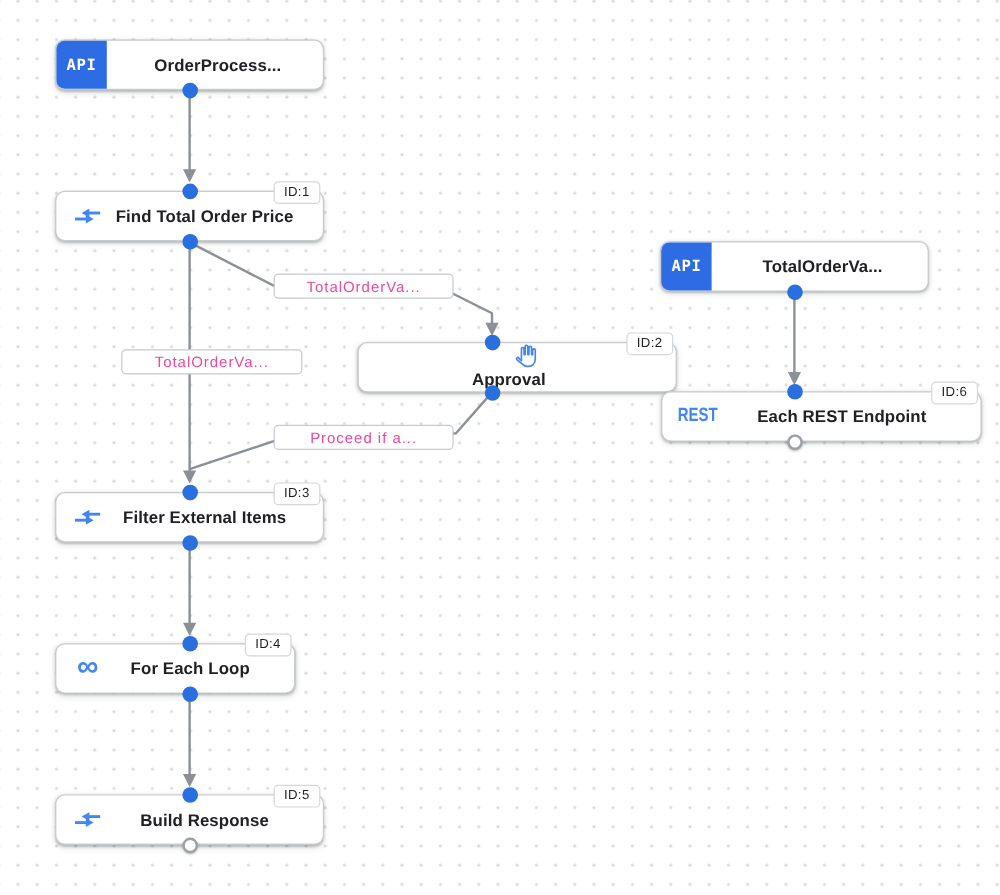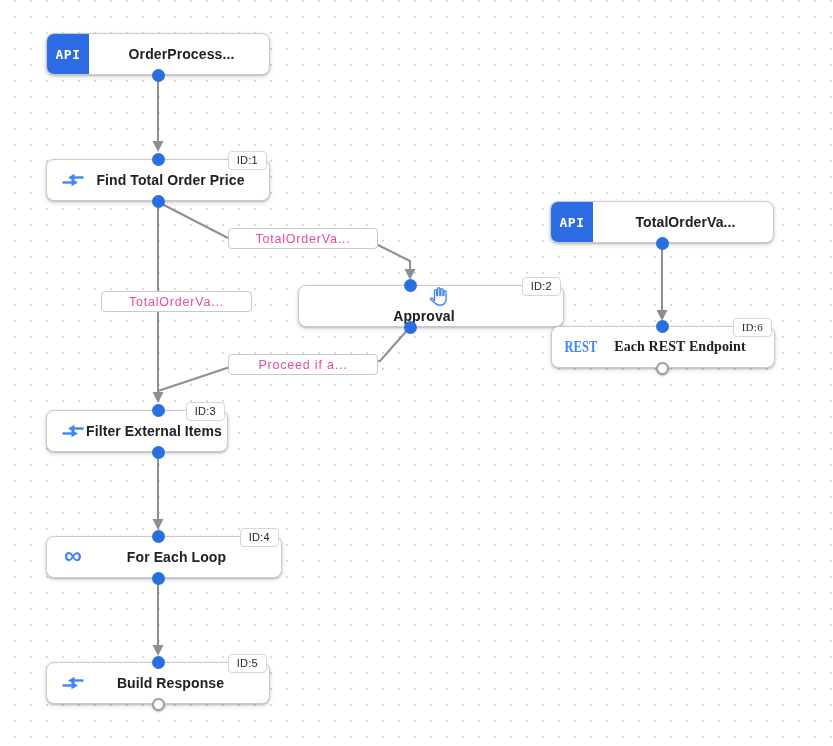--- a/index.html
+++ b/index.html
@@ -175,36 +175,36 @@
   <div class="node task" style="left:298px; top:285px; width:266px;flex-direction:column;">
     <div class="id-badge">ID:2</div>
     <span class="task-icon">
       <svg width="22" height="22" viewBox="0 0 24 24">
         <path d="M8.2 12.6 V5.1 c0-.66.54-1.2 1.2-1.2 s1.2.54 1.2 1.2 V10.4 h1 V3.1 c0-.66.54-1.2 1.2-1.2 s1.2.54 1.2 1.2 V10.4 h1 V4.1 c0-.66.54-1.2 1.2-1.2 s1.2.54 1.2 1.2 V10.4 h1 V6.3 c0-.66.54-1.2 1.2-1.2 s1.2.54 1.2 1.2 V14.8 c0 3.4-2.8 6.2-6.2 6.2 h-.9 c-1.65 0-3.23-.66-4.4-1.82 L4.1 14.9 c-.42-.42-.42-1.1 0-1.52 .42-.42 1.1-.42 1.52 0 l2.58 2.55 Z" fill="none" stroke="#4285f4" stroke-width="1.5" stroke-linejoin="round"></path>
       </svg>
     </span>
     <span class="title">Approval</span>
   </div>
 
-  <div class="node task" style="left:46px; top:410px; width:182px;">
+  <div class="node task" style="left:46px; top:410px; width:224px;">
     <div class="id-badge">ID:3</div>
     <span class="task-icon">
       <svg width="24" height="24" viewBox="0 0 24 24">
         <g fill="#4285f4">
           <rect x="1.5" y="13.3" width="10" height="2.4"></rect>
           <polygon points="10.5,10.8 17,14.5 10.5,18.2"></polygon>
           <rect x="12.5" y="8.3" width="10" height="2.4"></rect>
           <polygon points="13.5,5.8 7,9.5 13.5,13.2"></polygon>
         </g>
       </svg>
     </span>
     <span class="title">Filter External Items</span>
   </div>
 
-  <div class="node task" style="left:46px; top:536px; width:236px;">
+  <div class="node task" style="left:46px; top:536px; width:200px;">
     <div class="id-badge">ID:4</div>
     <span class="task-icon">
       <span class="infinity-glyph">∞</span>
     </span>
     <span class="title">For Each Loop</span>
   </div>
 
   <div class="node task" style="left:46px; top:662px; width:224px;">
     <div class="id-badge">ID:5</div>
     <span class="task-icon">
@@ -218,21 +218,21 @@
       </svg>
     </span>
     <span class="title">Build Response</span>
   </div>
 
   <div class="node trigger" style="left:550px; top:201px; width:224px;">
     <div class="trigger-badge">API</div>
     <span class="title">TotalOrderVa...</span>
   </div>
 
-  <div class="node task" style="left:551px; top:326px; width:224px;font-family:Liberation Serif, serif;">
+  <div class="node task" style="left:551px; top:326px; width:267px;">
     <div class="id-badge">ID:6</div>
     <span class="task-icon rest">
       <span class="rest-glyph">REST</span>
     </span>
     <span class="title">Each REST Endpoint</span>
   </div>
 
   <div class="port blue" style="left:151.5px; top:68.5px;"></div>
   <div class="port blue" style="left:151.5px; top:152.5px;"></div>
   <div class="port blue" style="left:151.5px; top:194.5px;"></div>

